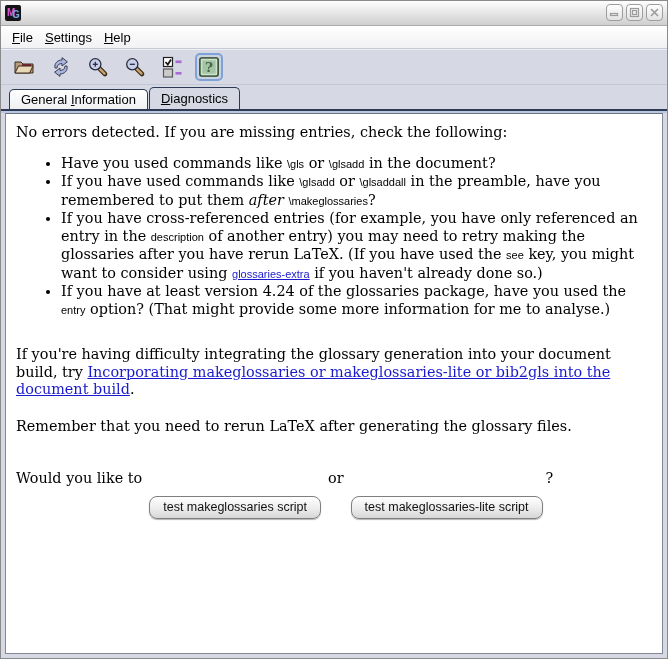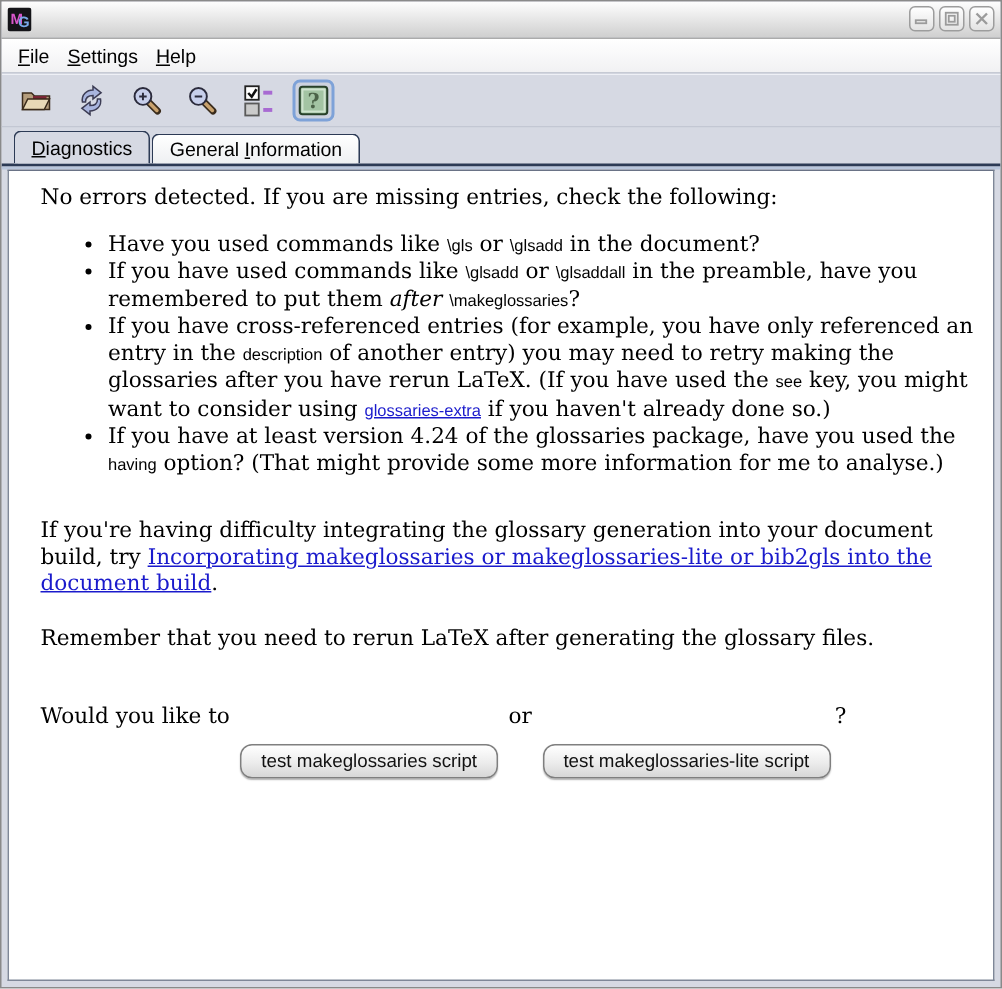--- a/index.html
+++ b/index.html
@@ -35,21 +35,21 @@
   .tabstrip{height:24px;flex:0 0 24px;background:#d6d9e3;display:flex;align-items:flex-end;
     padding-left:8px;border-bottom:2px solid #2c3a55;}
   .tab{box-sizing:border-box;height:20px;padding:2px 11px 0 11px;font-size:13px;color:#000;
     border:1px solid #2c3a55;border-bottom:none;border-radius:5px 5px 0 0;margin-right:1px;
     background:linear-gradient(#ffffff,#eef0f2);white-space:nowrap;}
   .tab.selected{height:22px;background:#d6d9e3;padding-top:3px;}
   .tab-divider{height:2px;flex:0 0 2px;background:#b9c6dc;}
 
   
   .content-wrap{flex:1;margin:0 4px 4px 4px;background:#ffffff;
-    border:1px solid #7f8798;border-top-color:#6a7386;overflow:hidden;padding-left:11px;}
+    border:1px solid #7f8798;border-top-color:#6a7386;overflow:hidden;}
   .content{padding:7px 9px;font-family:"DejaVu Serif","Liberation Serif",serif;
     font-size:14.4px;line-height:17.5px;color:#000;}
   .content .intro{margin:3px 0 0 1px;}
   .content ul{margin:13px 0 0 0;padding-left:46px;list-style:disc;}
   .content li{margin:0;padding:0;}
   .content .build-para{margin:27px 0 0 1px;}
   .content .rerun-para{margin:19px 0 0 1px;}
   .code{font-family:Liberation Sans, sans-serif;font-size:11px;}
   .italic{font-style:italic;}
   a.link,a.code.link{color:#1a1acc;text-decoration:underline;cursor:pointer;}
@@ -147,33 +147,33 @@
     <div class="tool-btn selected">
       <svg width="22" height="22" viewBox="0 0 24 24">
         <rect x="2" y="2" width="20" height="20" rx="2" fill="#a3c4a3" stroke="#27402a" stroke-width="1.5"></rect>
         <rect x="4" y="4" width="16" height="16" fill="none" stroke="#cfe3cf" stroke-width="1.4"></rect>
         <text x="12" y="17.2" font-size="15" font-weight="bold" fill="#4b6348" text-anchor="middle" font-family="DejaVu Serif, serif">?</text>
       </svg>
     </div>
   </div>
 
   <div class="tabstrip">
+    <div class="tab"><span>General </span><span class="u">I</span><span>nformation</span></div>
     <div class="tab selected"><span class="u">D</span><span>iagnostics</span></div>
-    <div class="tab"><span>General </span><span class="u">I</span><span>nformation</span></div>
   </div>
   <div class="tab-divider"></div>
 
   <div class="content-wrap">
     <div class="content">
       <p class="intro">No errors detected. If you are missing entries, check the following:</p>
       <ul>
         <li><span>Have you used commands like </span><span class="code">\gls</span><span> or </span><span class="code">\glsadd</span><span> in the document?</span></li>
         <li><span>If you have used commands like </span><span class="code">\glsadd</span><span> or </span><span class="code">\glsaddall</span><span> in the preamble, have you remembered to put them </span><span class="italic">after</span><span> </span><span class="code">\makeglossaries</span><span>?</span></li>
         <li><span>If you have cross-referenced entries (for example, you have only referenced an entry in the </span><span class="code">description</span><span> of another entry) you may need to retry making the glossaries after you have rerun LaTeX. (If you have used the </span><span class="code">see</span><span> key, you might want to consider using </span><a class="code link">glossaries-extra</a><span> if you haven't already done so.)</span></li>
-        <li><span>If you have at least version 4.24 of the glossaries package, have you used the </span><span class="code">having</span><span> option? (That might provide some more information for me to analyse.)</span></li>
+        <li><span>If you have at least version 4.24 of the glossaries package, have you used the </span><span class="code">entry</span><span> option? (That might provide some more information for me to analyse.)</span></li>
       </ul>
       <p class="build-para"><span>If you're having difficulty integrating the glossary generation into your document build, try </span><a class="link">Incorporating makeglossaries or makeglossaries-lite or bib2gls into the document build</a><span>.</span></p>
       <p class="rerun-para">Remember that you need to rerun LaTeX after generating the glossary files.</p>
       <div class="question-row">
         <span class="q-text">Would you like to</span>
         <button class="script-btn">test makeglossaries script</button>
         <span class="q-text">or</span>
         <button class="script-btn">test makeglossaries-lite script</button>
         <span class="q-text q-suffix">?</span>
       </div>

